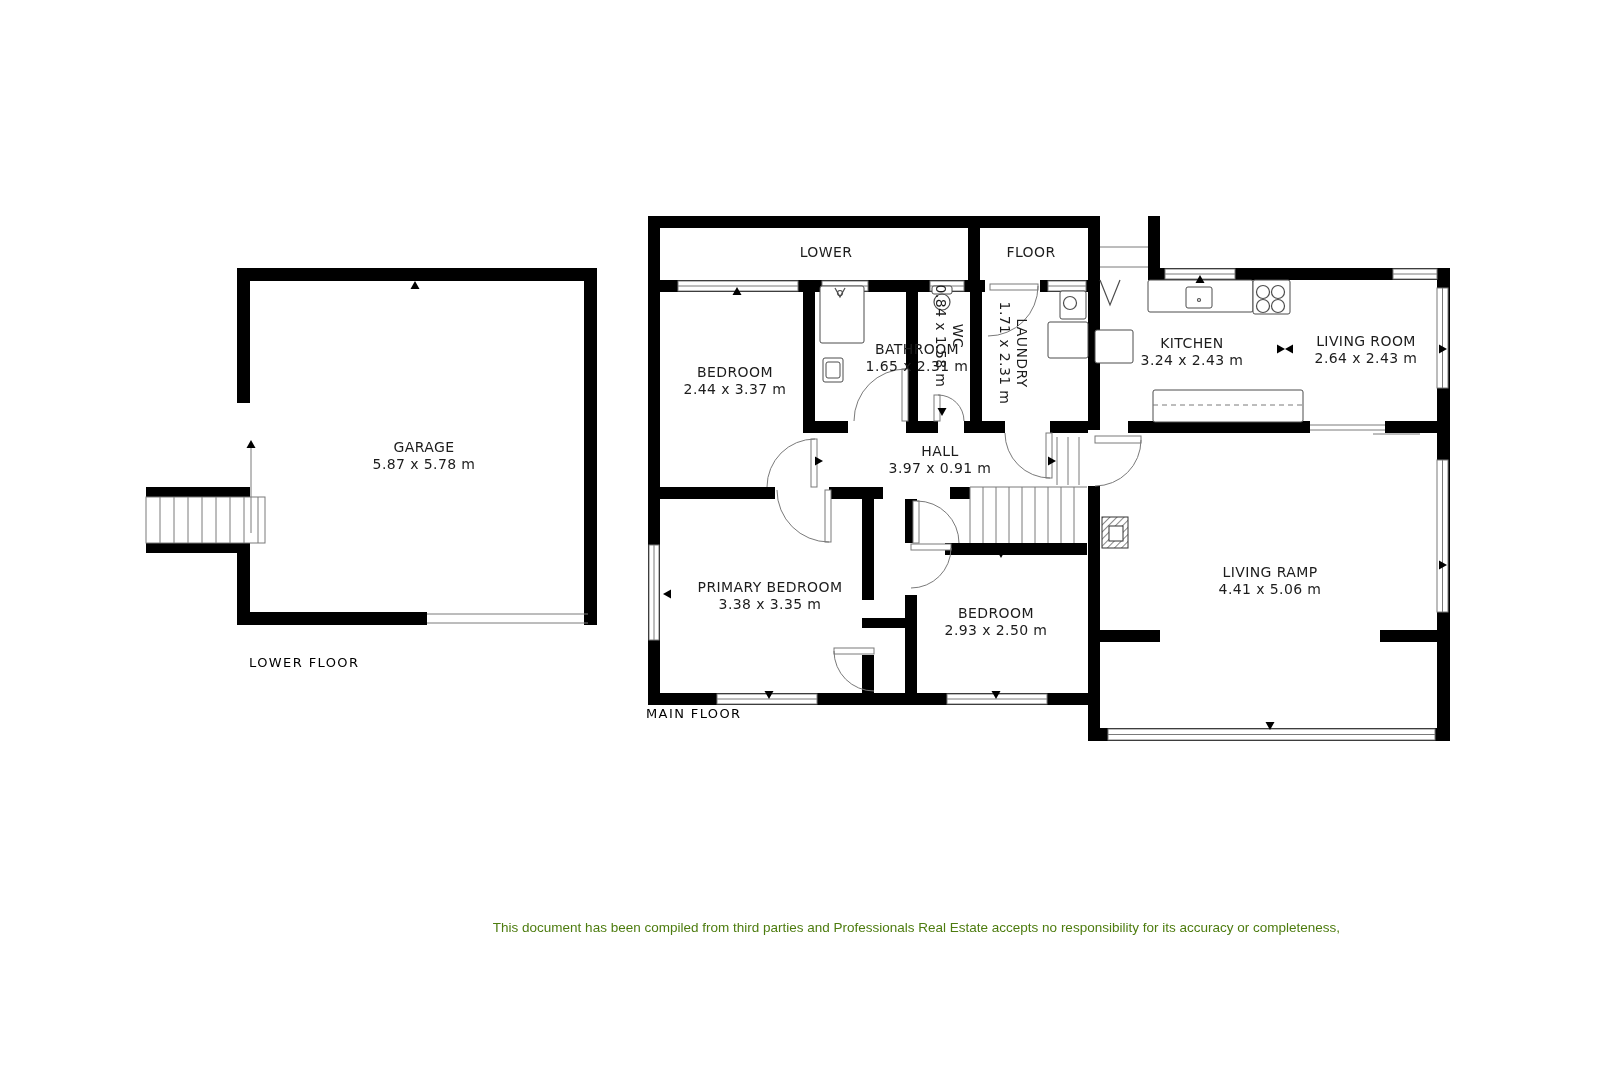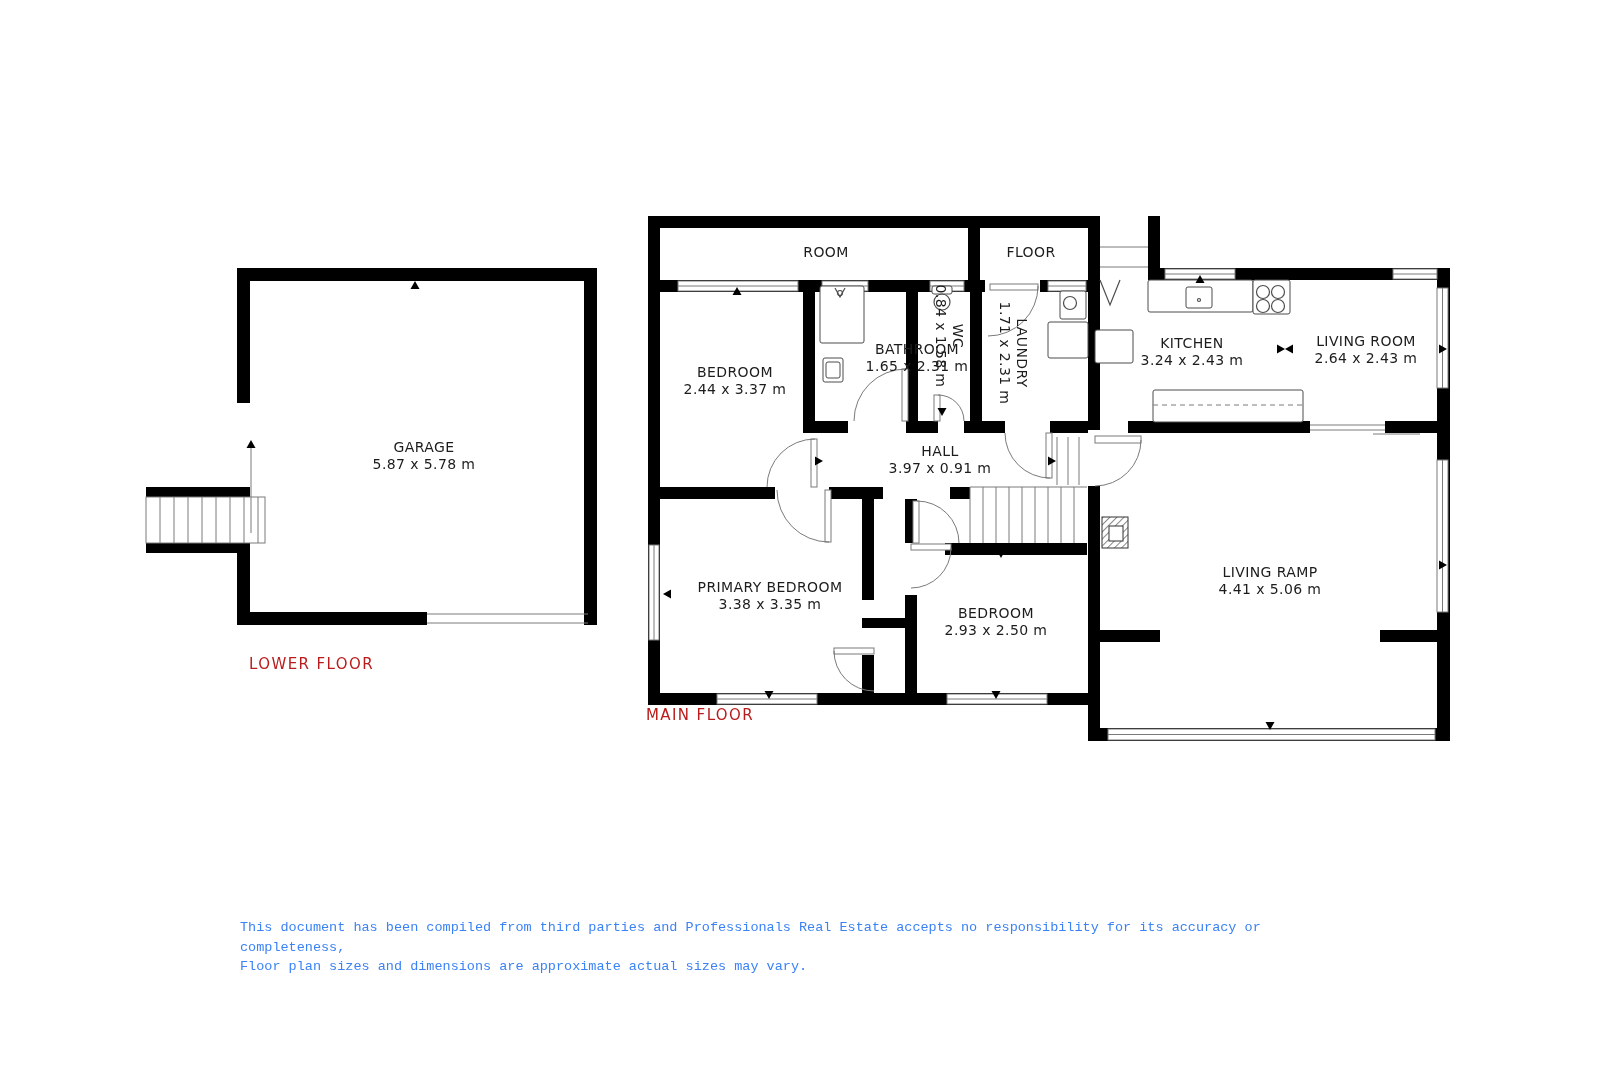--- a/index.html
+++ b/index.html
@@ -2,24 +2,24 @@
 <html><head>
 <meta charset="utf-8">
 <style>
   html,body{margin:0;padding:0;background:#ffffff;}
   #page{position:relative;width:1600px;height:1066px;background:#fff;overflow:hidden;
         font-family:"DejaVu Sans",sans-serif;}
   #plan{position:absolute;left:0;top:0;}
   .rlabel{position:absolute;transform:translate(-50%,-50%);text-align:center;
           font-size:14px;line-height:17px;color:#1c1c1c;letter-spacing:.4px;white-space:nowrap;}
   .rlabel.vert{transform:translate(-50%,-50%) rotate(90deg);}
-  .floor-label{position:absolute;font-size:15px;color:#b91c1c;letter-spacing:1.4px;white-space:nowrap;}
+  .floor-label{position:absolute;font-size:13px;color:#000000;letter-spacing:1.4px;white-space:nowrap;}
   #disclaimer{position:absolute;left:790px;top:918px;transform:translateX(-50%);
-              width:1100px;text-align:left;font-family:Liberation Mono, monospace;
-              font-size:13.5px;line-height:19.5px;color:#3b82f6;}
+              width:1100px;text-align:right;font-family:Liberation Sans, sans-serif;
+              font-size:13.5px;line-height:19.5px;color:#4d7c0f;}
 </style>
 </head>
 <body>
 
 <div id="page">
 
   <svg id="plan" width="1600" height="1066" viewBox="0 0 1600 1066">
     <defs>
       <pattern id="hatch" width="5" height="5" patternUnits="userSpaceOnUse" patternTransform="rotate(45)">
         <rect width="5" height="5" fill="#ffffff"></rect>
@@ -184,21 +184,21 @@
       <path d="M1056,461 l-8,-4.5 v9 Z" fill="#000000"></path>
       <path d="M1285,349 l8,-4.5 v9 Z" fill="#000000"></path>
       <path d="M1285,349 l-8,-4.5 v9 Z" fill="#000000"></path>
     </svg>
 
   <div class="rlabel" style="left:424px;top:456px">
       <div>GARAGE</div>
       <div>5.87 x 5.78 m</div>
     </div>
   <div class="rlabel" style="left:826px;top:252px">
-      <div>ROOM</div>
+      <div>LOWER</div>
     </div>
   <div class="rlabel" style="left:1031px;top:252px">
       <div>FLOOR</div>
     </div>
   <div class="rlabel" style="left:735px;top:381px">
       <div>BEDROOM</div>
       <div>2.44 x 3.37 m</div>
     </div>
   <div class="rlabel" style="left:917px;top:358px">
       <div>BATHROOM</div>
@@ -235,16 +235,15 @@
   <div class="rlabel" style="left:1270px;top:581px">
       <div>LIVING RAMP</div>
       <div>4.41 x 5.06 m</div>
     </div>
 
   <div class="floor-label" style="left:249px;top:655px">LOWER FLOOR</div>
   <div class="floor-label" style="left:646px;top:706px">MAIN FLOOR</div>
 
   <div id="disclaimer">
     <div>This document has been compiled from third parties and Professionals Real Estate accepts no responsibility for its accuracy or completeness,</div>
-    <div>Floor plan sizes and dimensions are approximate actual sizes may vary.</div>
   </div>
 
 </div>
 
 </body></html>

